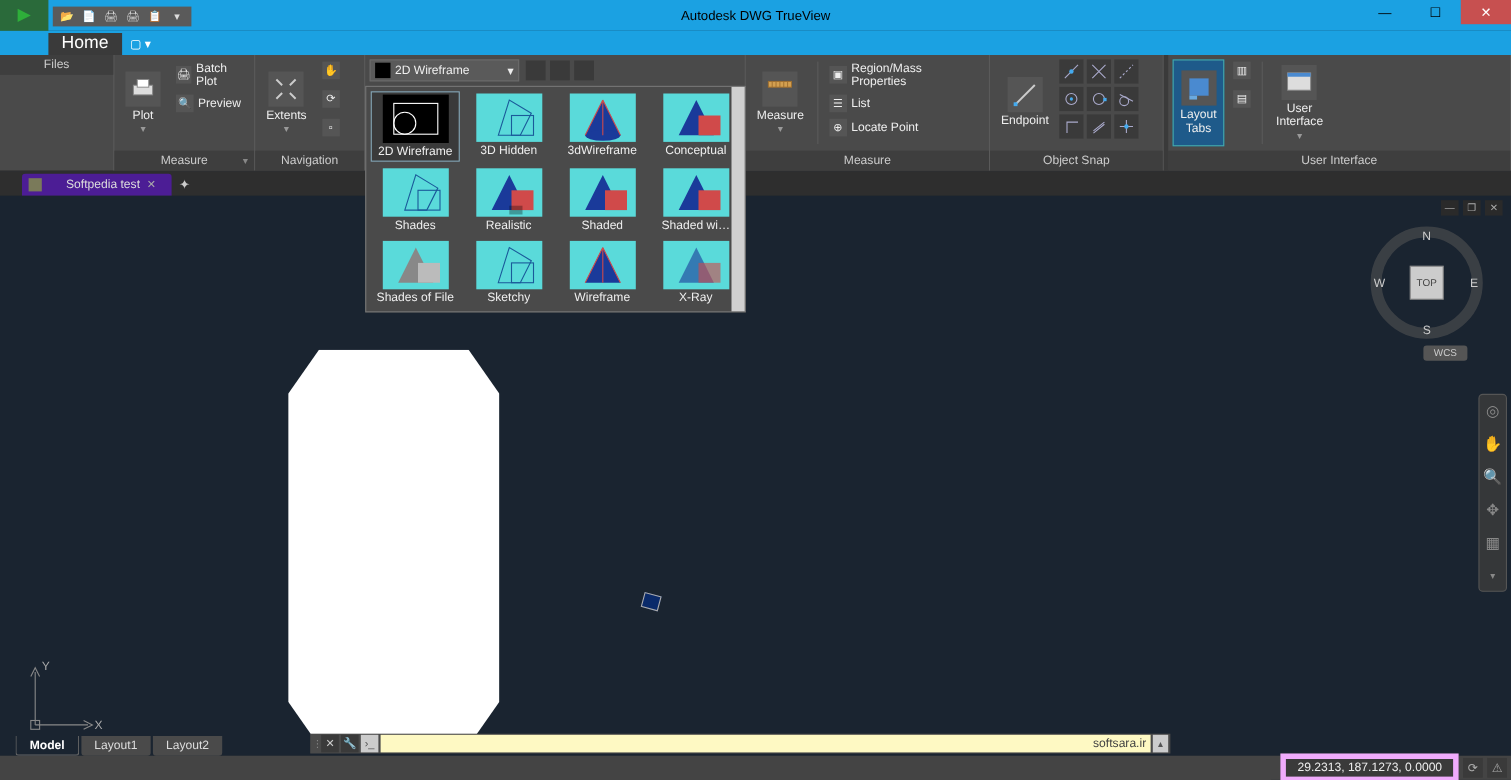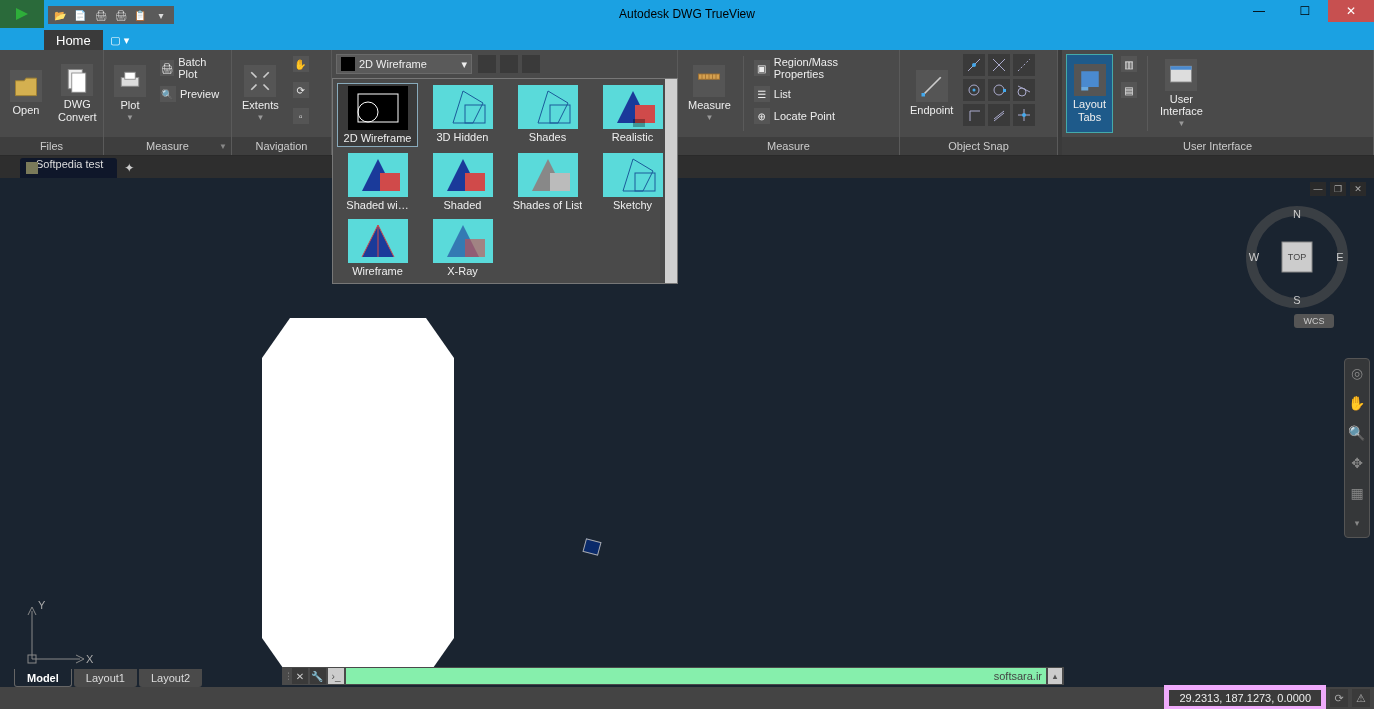--- a/index.html
+++ b/index.html
@@ -11,21 +11,21 @@
 .app-btn svg { width:18px; height:18px; }
 .qat { display:flex; align-items:center; gap:2px; padding:0 4px; background:#5a5a5a; height:18px; margin-left:4px; margin-top:2px; }
 .qat-btn { width:18px; height:18px; display:flex; align-items:center; justify-content:center; font-size:10px; color:#ddd; }
 .title-text { position:absolute; left:50%; transform:translateX(-50%); color:#000; font-size:12px; }
 .win-controls { position:absolute; right:0; top:0; display:flex; height:22px; }
 .win-btn { width:46px; height:22px; display:flex; align-items:center; justify-content:center; color:#000; font-size:12px; }
 .win-close { background:#c75050; color:#fff; }
 
 
 .tabstrip { height:22px; background:#1ba1e2; display:flex; align-items:flex-end; padding-left:44px; gap:2px; }
-.tab { height:20px; padding:0 12px; display:flex; align-items:center; font-size:13px; color:#fff; }
+.tab { height:20px; padding:0 12px; display:flex; align-items:center; font-size:16px; color:#fff; }
 .tab.active { background:#3a3a3a; color:#fff; }
 .extra-tab { width:30px; height:20px; display:flex; align-items:center; justify-content:center; color:#fff; font-size:11px; }
 
 
 .ribbon { height:106px; background:#4a4a4a; display:flex; border-bottom:1px solid #2a2a2a; }
 .panel { border-right:1px solid #5a5a5a; display:flex; flex-direction:column; }
 .panel-body { flex:1; display:flex; padding:4px; gap:4px; }
 .panel-title { height:18px; background:#3e3e3e; color:#ccc; font-size:11px; display:flex; align-items:center; justify-content:center; position:relative; }
 .panel-title .arrow { position:absolute; right:4px; font-size:8px; color:#888; }
 .big-btn { display:flex; flex-direction:column; align-items:center; justify-content:center; gap:2px; padding:2px 6px; color:#eee; font-size:11px; cursor:pointer; }
@@ -40,32 +40,32 @@
 .icon-grid .cell svg { width:16px; height:16px; }
 .toggled { background:#1e5a8a !important; border:1px solid #4aa; }
 .vdiv { width:1px; background:#5a5a5a; margin:2px 2px; }
 .combo { width:136px; height:20px; background:#5a5a5a; border:1px solid #6a6a6a; color:#eee; font-size:11px; display:flex; align-items:center; padding:0 4px; justify-content:space-between; }
 .combo .thumb { width:14px; height:14px; background:#000; margin-right:4px; }
 .sm-icons { display:flex; gap:4px; }
 .sm-icons .ic { width:18px; height:18px; background:#3a3a3a; }
 
 
 .doctabs { height:22px; background:#2e2e2e; display:flex; align-items:flex-end; padding-left:20px; gap:2px; }
-.doctab { height:20px; padding:0 14px 0 16px; background:#0f172a; color:#ddd; font-size:11px; display:flex; align-items:center; border-radius:3px 3px 0 0; position:relative;flex-direction:column; }
+.doctab { height:20px; padding:0 14px 0 40px; background:#4c1d95; color:#ddd; font-size:11px; display:flex; align-items:center; border-radius:3px 3px 0 0; position:relative; }
 .doctab::before { content:""; position:absolute; left:6px; top:4px; width:12px; height:12px; background:#7a7a5a; }
 .doctab-plus { width:20px; height:20px; display:flex; align-items:center; justify-content:center; color:#ccc; font-size:12px; }
 
 
 .viewport { position:absolute; left:0; top:178px; right:0; bottom:22px; background:#1a2430; overflow:hidden; }
 .shape { position:absolute; left:262px; top:140px; }
 .ucs { position:absolute; left:14px; bottom:10px; }
 .mini { position:absolute; left:584px; top:362px; width:16px; height:14px; background:#0a2a6a; border:1px solid #aaa; transform:rotate(15deg); }
 .cmdbar { position:absolute; left:282px; bottom:2px; height:18px; display:flex; align-items:center; gap:2px; background:#4a4a4a; padding:0 2px; }
 .cmdbar .cb-btn { width:16px; height:16px; background:#3a3a3a; color:#ccc; font-size:10px; display:flex; align-items:center; justify-content:center; }
-.cmdbar .cb-input { width:700px; height:16px; background:#86efac; border:none; font-size:11px; padding:0 4px; color:#444; }
+.cmdbar .cb-input { width:700px; height:16px; background:#fef9c3; border:none; font-size:11px; padding:0 4px; color:#444; }
 .cmdbar .cb-arrow { width:14px; height:16px; background:#ccc; color:#555; font-size:9px; display:flex; align-items:center; justify-content:center; }
 
 
 .gallery { position:absolute; left:332px; top:78px; width:346px; background:#4a4a4a; border:1px solid #777; padding:4px; z-index:50; }
 .gal-grid { display:grid; grid-template-columns:repeat(4,1fr); gap:4px; }
 .gal-item { display:flex; flex-direction:column; align-items:center; gap:2px; padding:2px; }
 .gal-item.sel { background:#3a3a3a; border:1px solid #8ab; }
 .gal-thumb { width:60px; height:44px; background:#5adada; display:flex; align-items:center; justify-content:center; }
 .gal-item.sel .gal-thumb { background:#000; }
 .gal-lbl { color:#eee; font-size:11px; text-align:center; white-space:nowrap; overflow:hidden; text-overflow:ellipsis; max-width:76px; }
@@ -115,40 +115,20 @@
 </div>
 
 <div class="tabstrip">
   <div class="tab active">Home</div>
   <div class="extra-tab">▢ ▾</div>
 </div>
 
 <div class="ribbon">
 
   <div class="panel" style="width:104px">
-    <div class="panel-body">
-      <div class="big-btn">
-        <div class="icon">
-            <svg viewBox="0 0 32 32">
-              <path d="M4 10h10l2-3h12v20H4z" fill="#d4b050" stroke="#a08030"></path>
-            </svg>
-          </div>
-        <div class="lbl">Open</div>
-      </div>
-      <div class="big-btn">
-        <div class="icon">
-            <svg viewBox="0 0 32 32">
-              <rect x="6" y="4" width="16" height="22" fill="#eee" stroke="#888"></rect>
-              <rect x="10" y="8" width="16" height="22" fill="#fff" stroke="#888"></rect>
-            </svg>
-          </div>
-        <div class="lbl" style="white-space:pre-line">DWG
-Convert</div>
-      </div>
-    </div>
     <div class="panel-title">Files</div>
   </div>
 
   <div class="panel" style="width:128px">
     <div class="panel-body">
       <div class="big-btn">
         <div class="icon">
             <svg viewBox="0 0 32 32">
               <rect x="6" y="12" width="20" height="10" fill="#ddd" stroke="#888"></rect>
               <rect x="10" y="6" width="12" height="8" fill="#fff" stroke="#888"></rect>
@@ -432,20 +412,39 @@
           <svg width="60" height="44" viewBox="0 0 60 44">
             <path d="M20 38L30 6L50 18L40 38z" fill="none" stroke="#1a5a9a"></path>
             <rect x="32" y="20" width="20" height="18" fill="none" stroke="#1a5a9a"></rect>
           </svg>
         </div>
         <div class="gal-lbl">3D Hidden</div>
       </div>
       <div class="gal-item">
         <div class="gal-thumb" style="background:#5adada">
           <svg width="60" height="44" viewBox="0 0 60 44">
+            <path d="M30 6L14 38L46 38z" fill="#1a3a9a"></path>
+            <ellipse cx="30" cy="38" rx="16" ry="5" fill="#1a3a9a"></ellipse>
+            <path d="M30 6L14 38M30 6L46 38M30 6L30 38" stroke="#d04a4a" fill="none"></path>
+          </svg>
+        </div>
+        <div class="gal-lbl">3dWireframe</div>
+      </div>
+      <div class="gal-item">
+        <div class="gal-thumb" style="background:#5adada">
+          <svg width="60" height="44" viewBox="0 0 60 44">
+            <path d="M30 6L14 38L46 38z" fill="#1a3a9a"></path>
+            <rect x="32" y="20" width="20" height="18" fill="#d04a4a"></rect>
+          </svg>
+        </div>
+        <div class="gal-lbl">Conceptual</div>
+      </div>
+      <div class="gal-item">
+        <div class="gal-thumb" style="background:#5adada">
+          <svg width="60" height="44" viewBox="0 0 60 44">
             <path d="M20 38L30 6L50 18L40 38z" fill="none" stroke="#1a5a9a"></path>
             <rect x="32" y="20" width="20" height="18" fill="none" stroke="#1a5a9a"></rect>
           </svg>
         </div>
         <div class="gal-lbl">Shades</div>
       </div>
       <div class="gal-item">
         <div class="gal-thumb" style="background:#5adada">
           <svg width="60" height="44" viewBox="0 0 60 44">
             <path d="M30 6L14 38L46 38z" fill="#1a3a9a"></path>
@@ -455,39 +454,39 @@
         </div>
         <div class="gal-lbl">Realistic</div>
       </div>
       <div class="gal-item">
         <div class="gal-thumb" style="background:#5adada">
           <svg width="60" height="44" viewBox="0 0 60 44">
             <path d="M30 6L14 38L46 38z" fill="#1a3a9a"></path>
             <rect x="32" y="20" width="20" height="18" fill="#d04a4a"></rect>
           </svg>
         </div>
-        <div class="gal-lbl">Shaded wi…</div>
+        <div class="gal-lbl">Shaded</div>
       </div>
       <div class="gal-item">
         <div class="gal-thumb" style="background:#5adada">
           <svg width="60" height="44" viewBox="0 0 60 44">
             <path d="M30 6L14 38L46 38z" fill="#1a3a9a"></path>
             <rect x="32" y="20" width="20" height="18" fill="#d04a4a"></rect>
           </svg>
         </div>
-        <div class="gal-lbl">Shaded</div>
+        <div class="gal-lbl">Shaded wi…</div>
       </div>
       <div class="gal-item">
         <div class="gal-thumb" style="background:#5adada">
           <svg width="60" height="44" viewBox="0 0 60 44">
             <path d="M30 6L14 38L46 38z" fill="#888"></path>
             <rect x="32" y="20" width="20" height="18" fill="#bbb"></rect>
           </svg>
         </div>
-        <div class="gal-lbl">Shades of List</div>
+        <div class="gal-lbl">Shades of File</div>
       </div>
       <div class="gal-item">
         <div class="gal-thumb" style="background:#5adada">
           <svg width="60" height="44" viewBox="0 0 60 44">
             <path d="M20 38L30 6L50 18L40 38z" fill="none" stroke="#1a5a9a"></path>
             <rect x="32" y="20" width="20" height="18" fill="none" stroke="#1a5a9a"></rect>
           </svg>
         </div>
         <div class="gal-lbl">Sketchy</div>
       </div>

